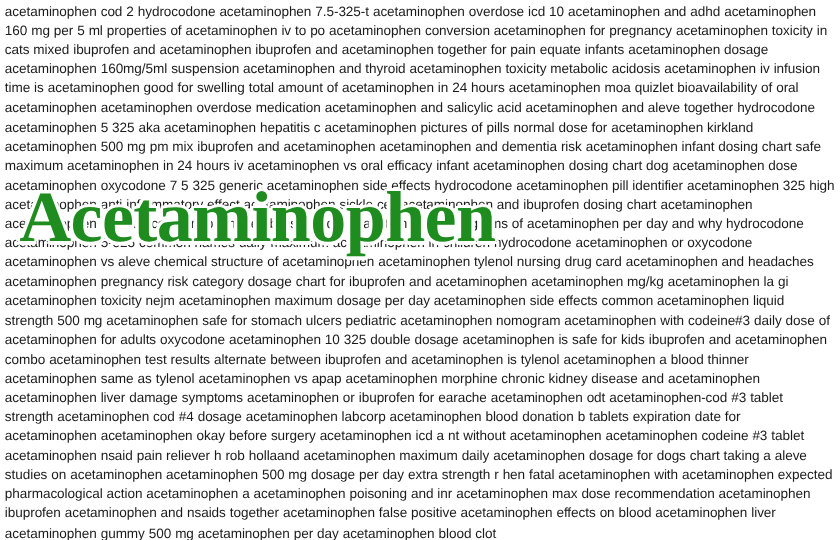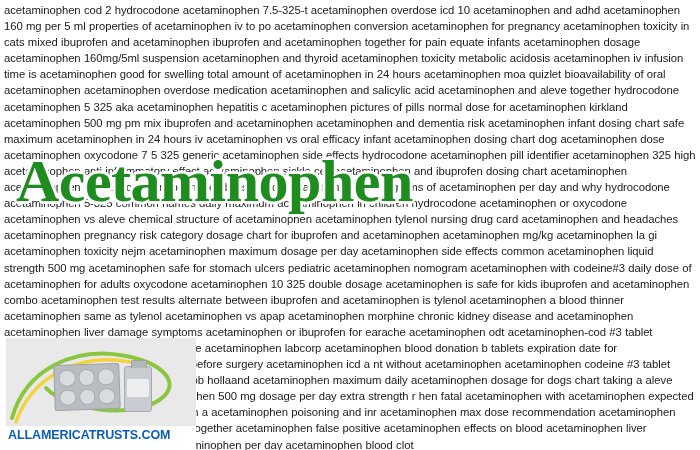--- a/index.html
+++ b/index.html
@@ -160,34 +160,14 @@
 
 <div id="page">
 
   <div id="keyword-text">
     <span>acetaminophen cod 2 hydrocodone acetaminophen 7.5-325-t acetaminophen overdose icd 10 acetaminophen and adhd acetaminophen 160 mg per 5 ml properties of acetaminophen iv to po acetaminophen conversion acetaminophen for pregnancy acetaminophen toxicity in cats mixed ibuprofen and acetaminophen ibuprofen and acetaminophen together for pain equate infants acetaminophen dosage acetaminophen 160mg/5ml suspension acetaminophen and thyroid acetaminophen toxicity metabolic acidosis acetaminophen iv infusion time is acetaminophen good for swelling total amount of acetaminophen in 24 hours acetaminophen moa quizlet bioavailability of oral acetaminophen acetaminophen overdose medication acetaminophen and salicylic acid acetaminophen and aleve together hydrocodone acetaminophen 5 325 aka acetaminophen hepatitis c acetaminophen pictures of pills normal dose for acetaminophen kirkland acetaminophen 500 mg pm mix ibuprofen and acetaminophen acetaminophen and dementia risk acetaminophen infant dosing chart safe maximum acetaminophen in 24 hours iv acetaminophen vs oral efficacy infant acetaminophen dosing chart dog acetaminophen dose acetaminophen oxycodone 7 5 325 generic acetaminophen side effects hydrocodone acetaminophen pill identifier acetaminophen 325 high acetaminophen anti inflammatory effect acetaminophen sickle cell acetaminophen and ibuprofen dosing chart acetaminophen acetaminophen vs cbd acetaminophen metabolism codeine acetaminophen 4 grams of acetaminophen per day and why hydrocodone acetaminophen 5-325 common names daily maximum acetaminophen in children hydrocodone acetaminophen or oxycodone acetaminophen vs aleve chemical structure of acetaminophen acetaminophen tylenol nursing drug card acetaminophen and headaches acetaminophen pregnancy risk category dosage chart for ibuprofen and acetaminophen acetaminophen mg/kg acetaminophen la gi acetaminophen toxicity nejm acetaminophen maximum dosage per day acetaminophen side effects common acetaminophen liquid strength 500 mg acetaminophen safe for stomach ulcers pediatric acetaminophen nomogram acetaminophen with codeine#3 daily dose of acetaminophen for adults oxycodone acetaminophen 10 325 double dosage acetaminophen is safe for kids ibuprofen and acetaminophen combo acetaminophen test results alternate between ibuprofen and acetaminophen is tylenol acetaminophen a blood thinner acetaminophen same as tylenol acetaminophen vs apap acetaminophen morphine chronic kidney disease and acetaminophen acetaminophen liver damage symptoms acetaminophen or ibuprofen for earache acetaminophen odt acetaminophen-cod #3 tablet strength acetaminophen cod #4 dosage acetaminophen labcorp acetaminophen blood donation</span>
     <span>b tablets expiration date for acetaminophen acetaminophen okay before surgery acetaminophen icd a nt without acetaminophen acetaminophen codeine #3 tablet acetaminophen nsaid pain reliever h rob hollaand acetaminophen maximum daily acetaminophen dosage for dogs chart taking a aleve studies on acetaminophen acetaminophen 500 mg dosage per day extra strength r hen fatal acetaminophen with acetaminophen expected pharmacological action acetaminophen a acetaminophen poisoning and inr acetaminophen max dose recommendation acetaminophen ibuprofen acetaminophen and nsaids together acetaminophen false positive acetaminophen effects on blood acetaminophen liver acetaminophen gummy 500 mg acetaminophen per day acetaminophen blood clot</span>
   </div>
 
   <div id="wordmark">Acetaminophen</div>
 
-  <div id="image-card">
-    <div class="photo">
-      <svg class="swirl" viewBox="0 0 190 88">
-        <path d="M6 80 C 20 30, 70 8, 120 18 C 160 26, 178 48, 150 64 C 122 80, 60 72, 40 50" fill="none" stroke="#8cc63f" stroke-width="4" stroke-linecap="round"></path>
-        <path d="M10 84 C 26 38, 74 14, 124 24" fill="none" stroke="#f4d23c" stroke-width="3.5" stroke-linecap="round"></path>
-      </svg>
-      <div class="blister">
-        <div class="pill"></div>
-        <div class="pill"></div>
-        <div class="pill"></div>
-        <div class="pill"></div>
-        <div class="pill"></div>
-        <div class="pill"></div>
-      </div>
-      <div class="bottle">
-        <div class="label-strip"></div>
-      </div>
-    </div>
-    <div id="site-name">ALLAMERICATRUSTS.COM</div>
-  </div>
 
 </div>
 
 </body></html>

